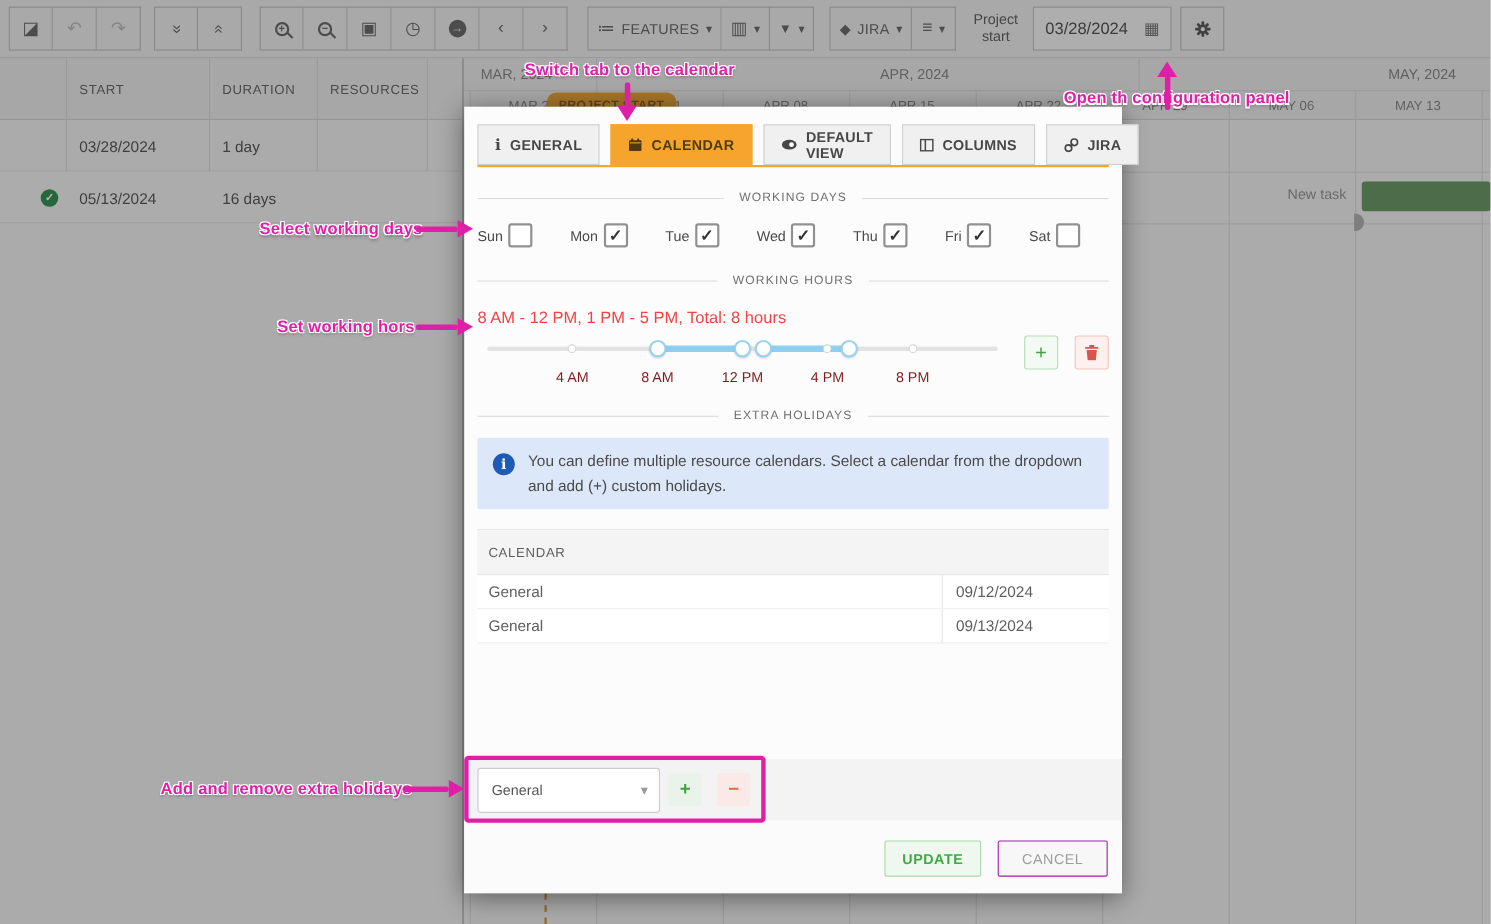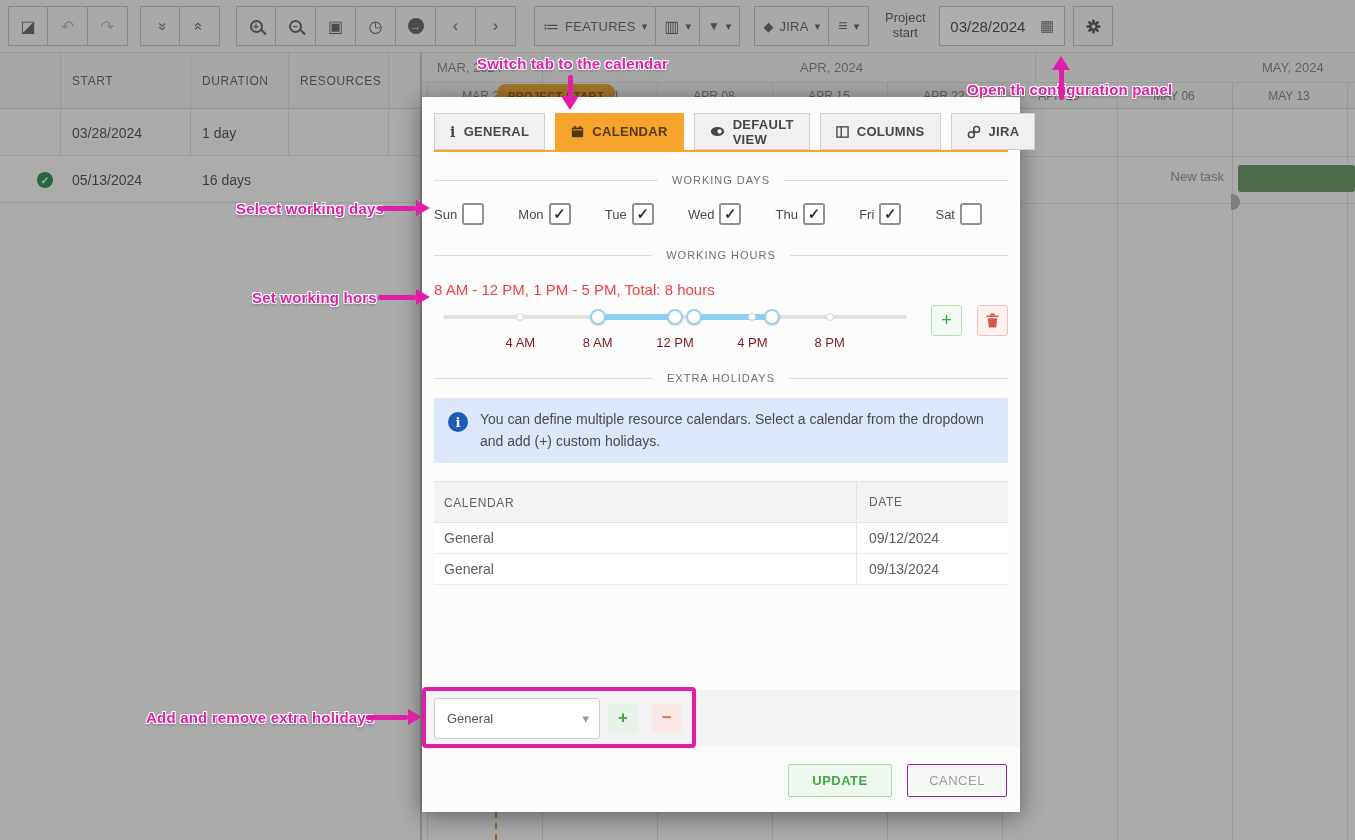--- a/index.html
+++ b/index.html
@@ -134,21 +134,21 @@
   .dropdown .caret { color: #9a9a9a; font-size: 13px; }
   .btn-plus-soft { width: 30px; height: 30px; background: #e9f3e9; border: none; border-radius: 3px;
                    color: #3da33f; font-size: 17px; font-weight: bold; display: flex; align-items: center;
                    justify-content: center; cursor: pointer; }
   .btn-minus-soft { width: 30px; height: 30px; background: #fbe9e7; border: none; border-radius: 3px;
                     color: #e07040; font-size: 17px; font-weight: bold; display: flex; align-items: center;
                     justify-content: center; cursor: pointer; margin-left: 6px; }
 
   .mfooter { height: 66px; background: #fbfbfb; display: flex; justify-content: flex-end;
              align-items: flex-start; padding: 18px 13px 0; gap: 15px; }
-  .btn-update { width: 104px; height: 33px; border: 1px solid #a9d8ab; background: #eef8ee; border-radius: 2px;
+  .btn-update { width: 88px; height: 33px; border: 1px solid #a9d8ab; background: #eef8ee; border-radius: 2px;
                 color: #3fa944; font-size: 13px; font-weight: bold; letter-spacing: .5px; cursor: pointer; }
   .btn-cancel { width: 100px; height: 33px; border: 1px solid #a21caf; background: #f7f7f7; border-radius: 2px;
                 color: #9d9d9d; font-size: 13px; letter-spacing: .5px; cursor: pointer; }
 
   
   .ann { position: absolute; z-index: 70; font-size: 15px; font-weight: bold; color: #e01fa8;
          letter-spacing: .2px; white-space: nowrap;
          text-shadow: -1px -1px 0 #fff, 1px -1px 0 #fff, -1px 1px 0 #fff, 1px 1px 0 #fff, 0 2px 3px rgba(0,0,0,.35); }
   .ann-box { position: absolute; left: 422px; top: 687px; width: 274px; height: 61px;
              border: 4px solid #e01fa8; border-radius: 4px; z-index: 60; }
@@ -452,23 +452,20 @@
     </div>
 
     <div class="info-box">
       <div class="info-icon">i</div>
       <div class="info-text">You can define multiple resource calendars. Select a calendar from the dropdown and add (+) custom holidays.</div>
     </div>
 
     <div class="cal-table">
       <div class="ct-head">
         <div class="c1"><span>CALENDAR</span></div>
-        <div class="c2">
-            <span>DATE</span>
-          </div>
       </div>
       <div class="ct-row">
         <div class="c1">General</div>
         <div class="c2">09/12/2024</div>
       </div>
       <div class="ct-row">
         <div class="c1">General</div>
         <div class="c2">09/13/2024</div>
       </div>
     </div>

